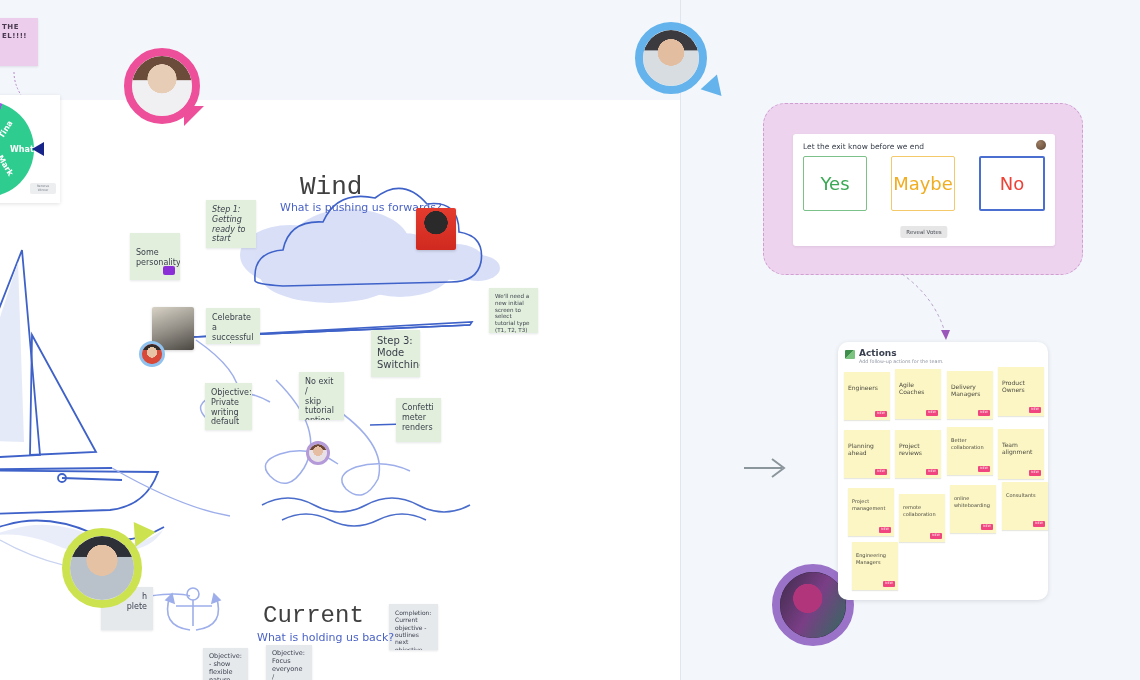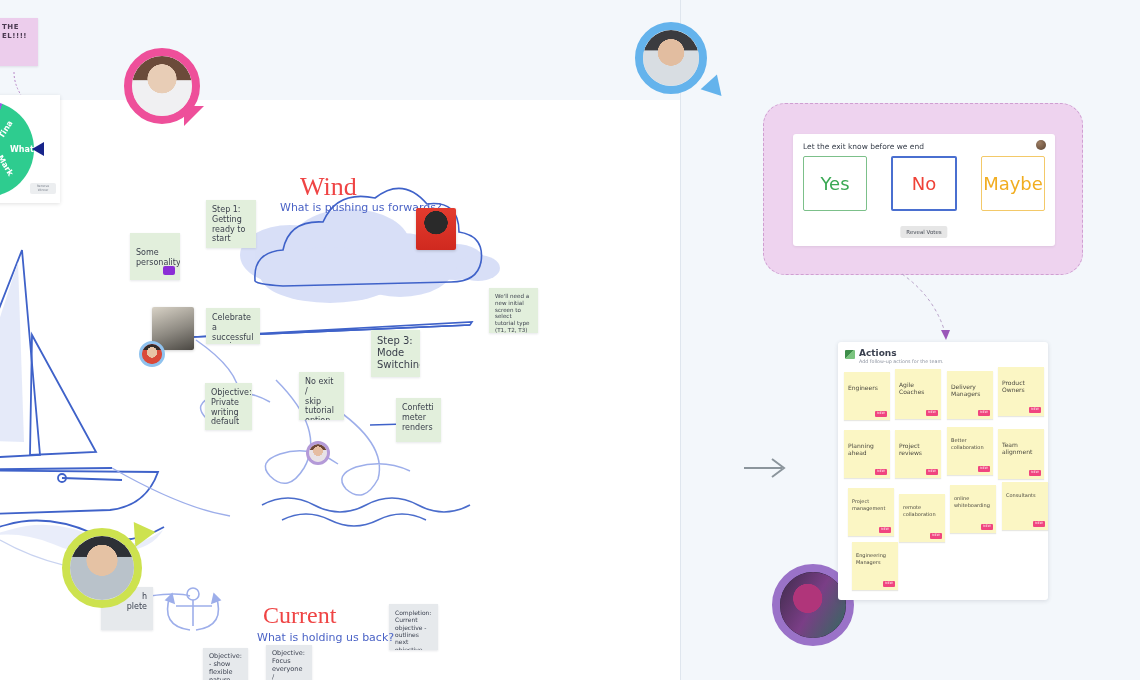--- a/index.html
+++ b/index.html
@@ -30,22 +30,22 @@
   .note.green{background:#e2efdc;}
   .note.grey{background:#e6e9ec;color:#3c4250;}
   .note.pink{background:#eccdec;color:#4a3a50;font-weight:bold;letter-spacing:.5px;}
   .note .badge-purple{
     position:absolute;right:5px;bottom:5px;width:12px;height:9px;border-radius:2px;
     background:#8b2fd6;
   }
 
   
   .sec-title{
-    position:absolute;color:#ef4444;font-weight:400;
-    font-family:Liberation Serif, serif;
+    position:absolute;color:#404040;font-weight:400;
+    font-family:Liberation Mono, monospace;
   }
   .sec-sub{position:absolute;color:#4b63c6;font-size:11px;}
 
   
   .cursor{position:absolute;}
   .cursor .ring{
     border-radius:50%;box-sizing:border-box;overflow:hidden;position:relative;
     display:flex;align-items:center;justify-content:center;
   }
   .cursor .face{width:100%;height:100%;border-radius:50%;display:block;}
@@ -79,21 +79,21 @@
   .opt-no{border:2px solid #4a6fd0;color:#ef4237;}
   .opt-maybe{border:1px solid #f3c969;color:#f1ad20;}
   .reveal-btn{
     position:absolute;left:50%;transform:translateX(-50%);bottom:8px;
     background:#e6e6e6;border-radius:2px;color:#4a4f58;
     font-size:5.5px;padding:3px 6px;white-space:nowrap;
   }
 
   
   .actions-board{
-    position:absolute;background:#fff;border-radius:3px;box-sizing:border-box;
+    position:absolute;background:#fff;border-radius:10px;box-sizing:border-box;
     box-shadow:0 1px 4px rgba(60,70,90,.16);
   }
   .ab-icon{position:absolute;left:7px;top:8px;width:10px;height:9px;border-radius:1px;
     background:linear-gradient(135deg,#3e8d4a 0 45%,#7bc47f 45% 100%);}
   .ab-title{position:absolute;left:21px;top:6px;font-size:9px;color:#3b4150;font-weight:bold;}
   .ab-sub{position:absolute;left:21px;top:17px;font-size:4.8px;color:#8d93a0;}
   .yellow-note{
     position:absolute;background:#fbf6c4;box-sizing:border-box;padding:4px 4px;
     font-size:6px;color:#4c4a40;line-height:1.25;white-space:pre-line;
     box-shadow:0 1px 1px rgba(80,80,40,.13);
@@ -198,21 +198,21 @@
     <div class="wheel-label" style="left:42px;top:66px;transform:rotate(58deg);">Mark</div>
 
     <div class="wheel-ptr" style="left:80px;top:47px;border-top:7px solid transparent;border-bottom:7px solid transparent;border-right:12px solid #17248a;"></div>
     <div class="wheel-btn" style="left:78px;top:88px;width:24px;">Remove
 Winner</div>
   </div>
 
   <div class="note pink" style="left:-4px;top:18px;width:42px;height:48px;font-size:7px;">THE
 EL!!!!</div>
 
-  <div class="note green" style="left:206px;top:200px;width:50px;height:48px;font-size:8px;">Step 1:
+  <div class="note green" style="left:206px;top:200px;width:50px;height:48px;font-size:8px;font-style:italic;">Step 1:
 Getting
 ready to
 start</div>
 
   <div class="note green" style="left:130px;top:233px;width:50px;height:47px;font-size:8px;">
     <span>Some
 personality</span>
     <span class="badge-purple"></span>
   </div>
 
@@ -318,22 +318,22 @@
     </div>
   </div>
 
 
   <div class="vote-wrap" style="left:763px;top:103px;width:320px;height:172px;">
     <div class="vote-card" style="left:29px;top:30px;width:262px;height:112px;">
       <div class="vote-q">Let the exit know before we end</div>
       <div class="vote-av"></div>
       <div class="vote-opts">
         <div class="vote-opt opt-yes">Yes</div>
+        <div class="vote-opt opt-maybe">Maybe</div>
         <div class="vote-opt opt-no">No</div>
-        <div class="vote-opt opt-maybe">Maybe</div>
       </div>
       <div class="reveal-btn">Reveal Votes</div>
     </div>
   </div>
 
   <svg style="position:absolute;left:900px;top:272px;width:70px;height:80px;">
     <path d="M2 2 q34 24 44 62" fill="none" stroke="#b8a0c8" stroke-width="1" stroke-dasharray="3,3"></path>
     <path d="M41 58 l9 0 l-4 10 z" fill="#9a56b8"></path>
   </svg>
 

